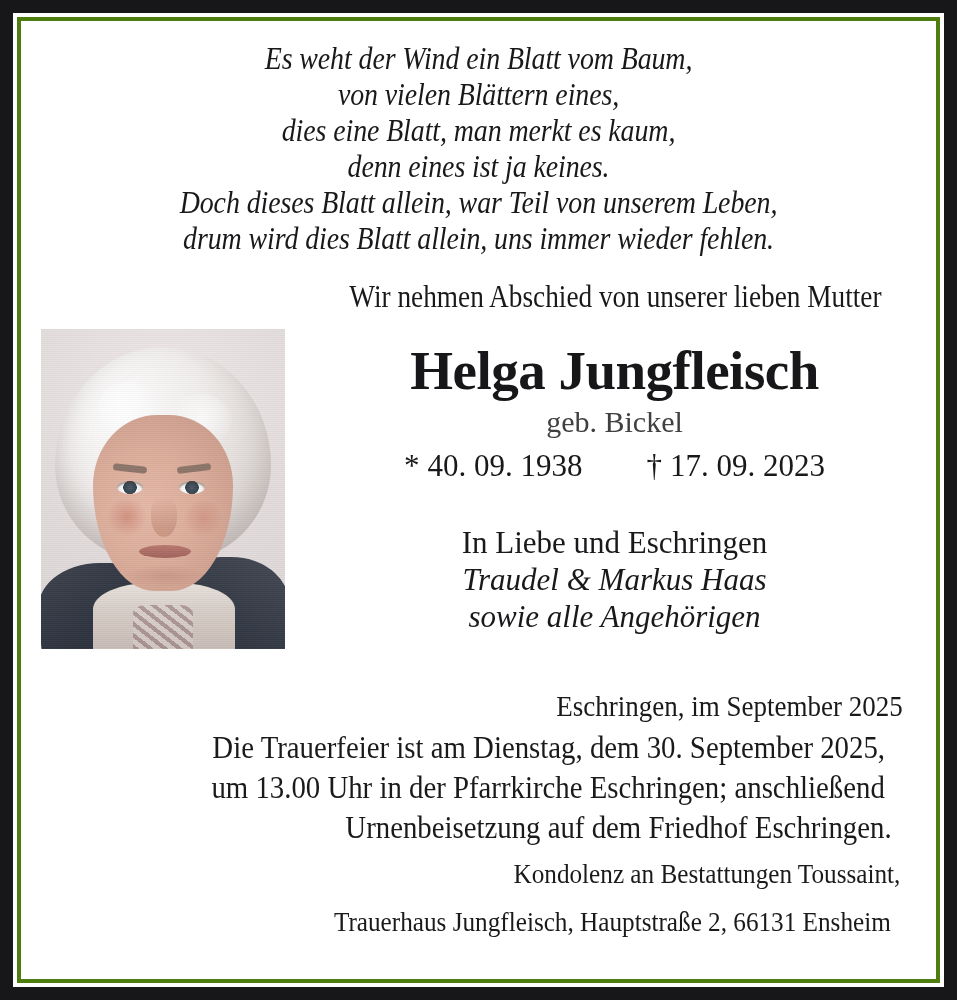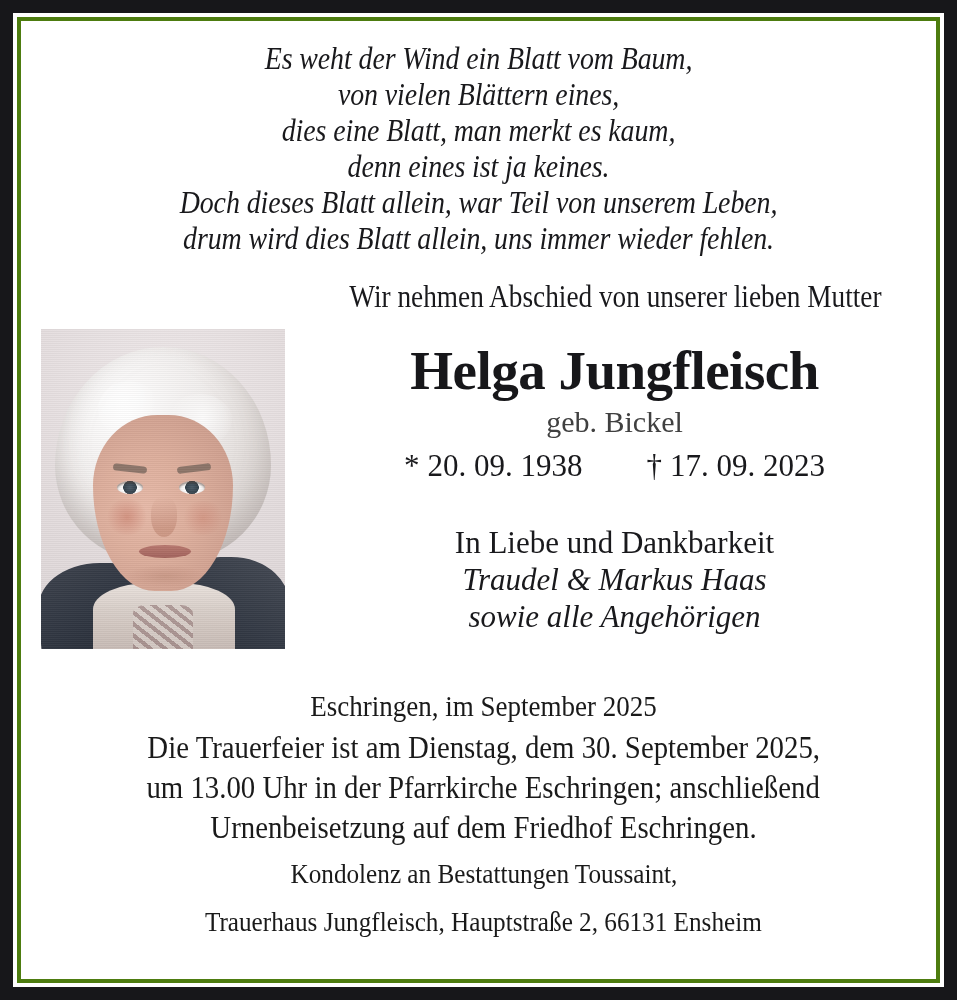--- a/index.html
+++ b/index.html
@@ -285,21 +285,21 @@
     font-style: italic;
     font-size: 31px;
     line-height: 37px;
     color: #19191c;
     white-space: nowrap;
   }
 
   
   .footer {
     padding: 26px 14px 0 24px;
-    text-align: center;
+    text-align: right;
   }
   .footer .f-place {
     display: block;
     font-size: 30px;
     line-height: 42px;
     white-space: nowrap;
   }
   .footer .f-service {
     display: block;
     font-size: 32px;
@@ -354,26 +354,26 @@
             <div class="ph-nose"></div>
             <div class="ph-mouth"></div>
             <div class="ph-chinshade"></div>
             <div class="ph-grain"></div>
           </div>
 
           <div class="id-text">
             <h1 class="deceased-name">Helga Jungfleisch</h1>
             <div class="maiden-name">geb. Bickel</div>
             <div class="dates">
-              <span class="date-item"><span class="sym">*</span><span>20. 09. 1938</span></span>
+              <span class="date-item"><span class="sym">*</span><span>40. 09. 1938</span></span>
               <span class="date-item"><span class="sym">†</span><span>17. 09. 2023</span></span>
             </div>
 
             <div class="tribute">
-              <span class="t-head">In Liebe und Dankbarkeit</span>
+              <span class="t-head">In Liebe und Eschringen</span>
               <span class="t-name">Traudel &amp; Markus Haas</span>
               <span class="t-name">sowie alle Angehörigen</span>
             </div>
           </div>
         </div>
 
         <div class="footer">
           <span class="f-place">
             <span class="line-squeeze">Eschringen, im September 2025</span>
           </span>

